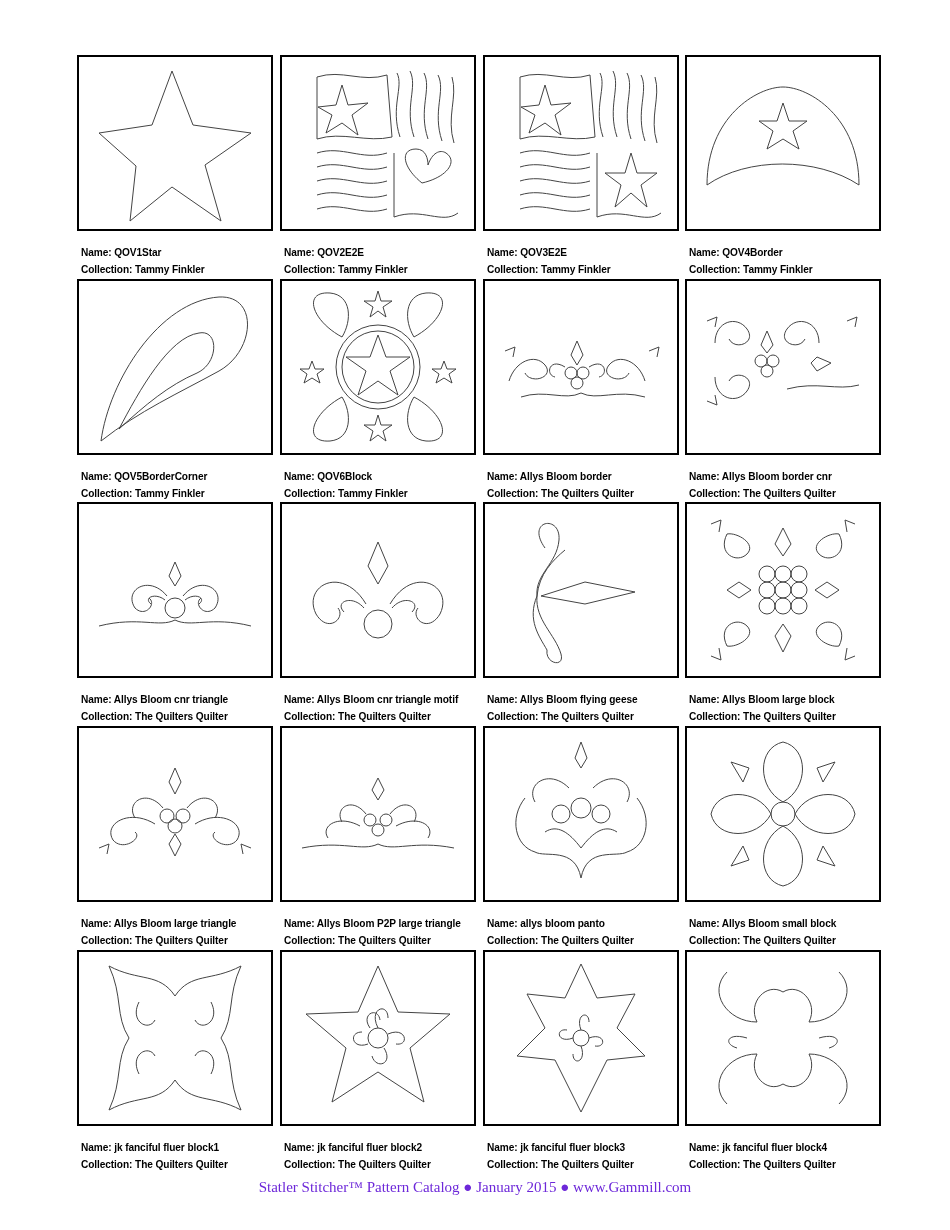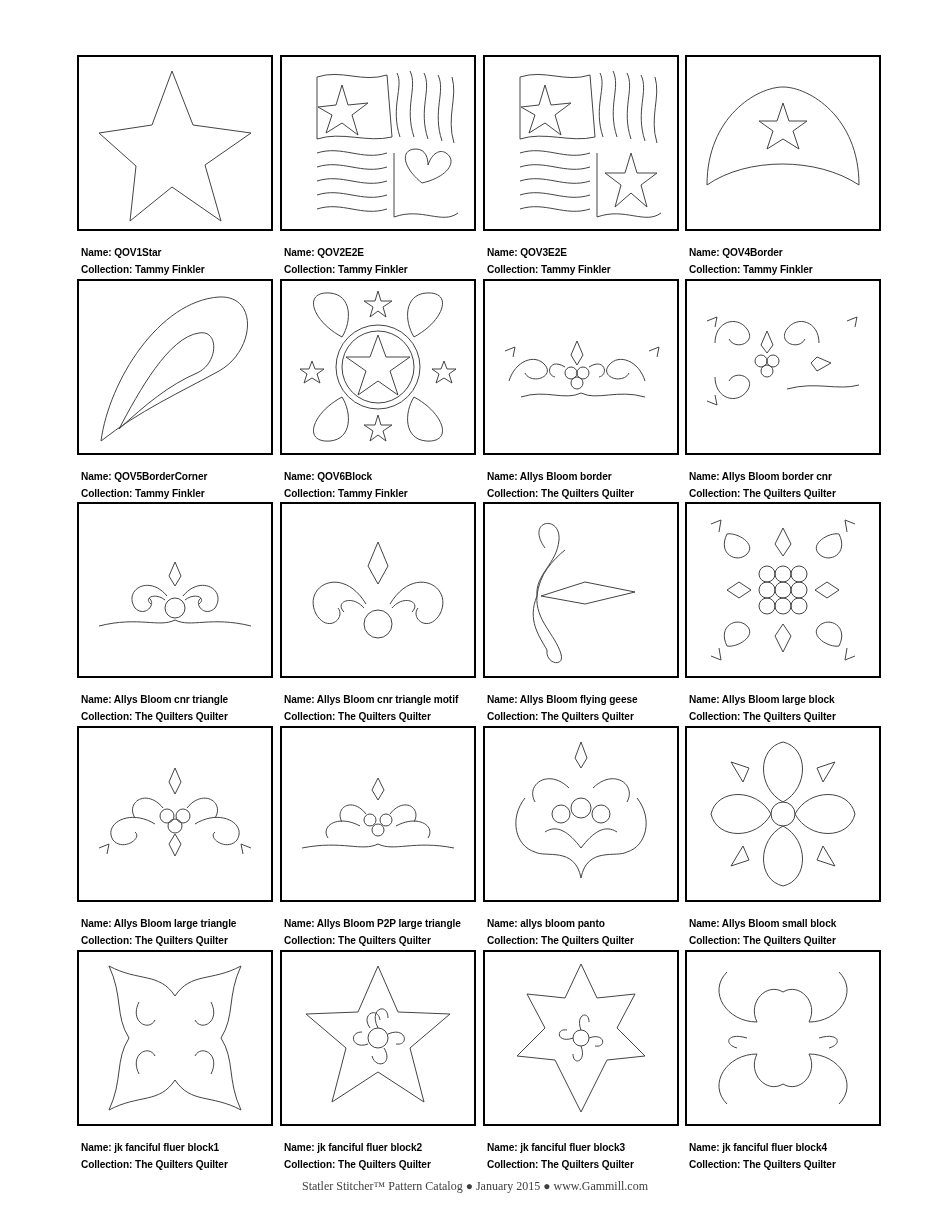--- a/index.html
+++ b/index.html
@@ -4,21 +4,21 @@
 <style>
   html, body { margin: 0; padding: 0; background: #ffffff; }
   body { width: 950px; height: 1230px; position: relative; overflow: hidden; font-family: "Liberation Sans", sans-serif; }
   .card { position: absolute; width: 196px; }
   .thumb { position: absolute; left: 0; top: 0; width: 192px; height: 172px; border: 2px solid #000; background: #fff; }
   .thumb svg { position: absolute; left: 0; top: 0; width: 192px; height: 172px; }
   .thumb svg * { fill: none; stroke: #444; stroke-width: 1; }
   .cap { position: absolute; left: 4px; font-size: 11.5px; font-weight: bold; color: #000; white-space: nowrap; letter-spacing: -0.1px; font-stretch: condensed; transform: scaleX(0.88); transform-origin: left center; }
   .cap-name { top: 191px; }
   .cap-coll { top: 208px; }
-  .footer { position: absolute; left: 0; width: 950px; top: 1179px; text-align: center; font-family: "Liberation Serif", serif; font-size: 12px; color: #404040; }
+  .footer { position: absolute; left: 0; width: 950px; top: 1179px; text-align: center; font-family: "Liberation Serif", serif; font-size: 15px; color: #6d28d9; }
 </style>
 </head>
 <body>
 
 <div>
 
   <div class="card" style="left:77px;top:55px;">
     <div class="thumb">
       <svg viewBox="0 0 192 172">
           <polygon points="93,14 114,68 172,76 126,108 142,164 93,130 51,164 57,109 20,76 73,68"></polygon>

